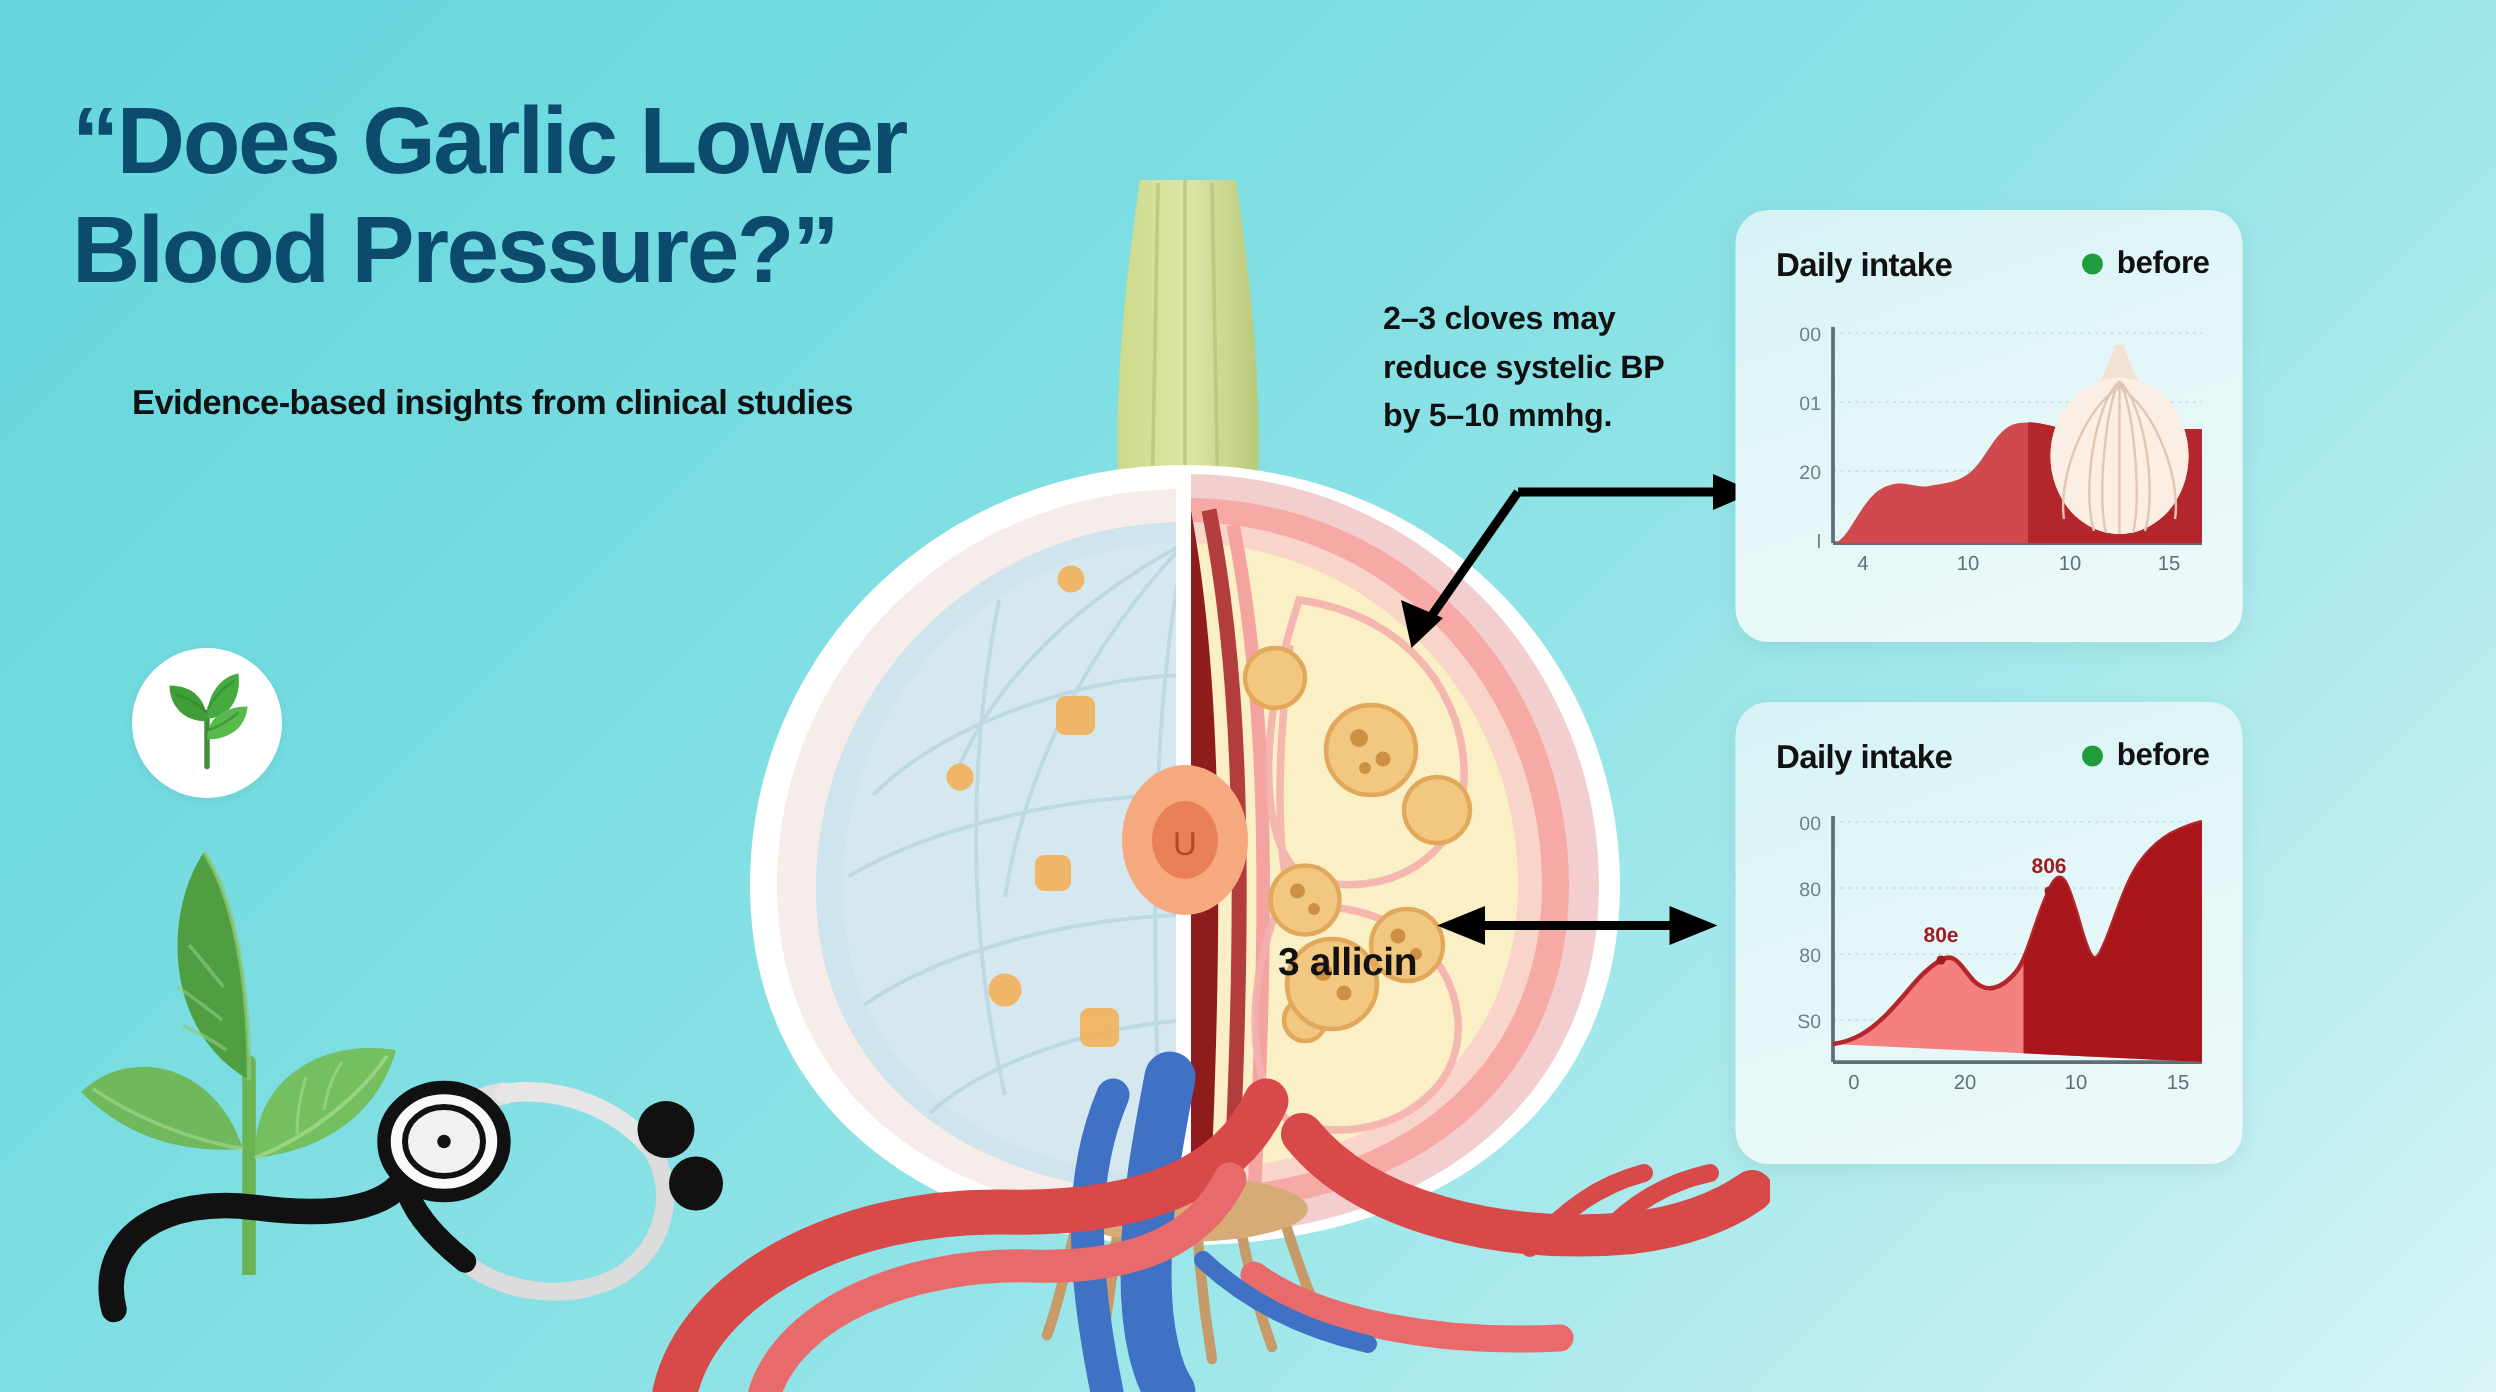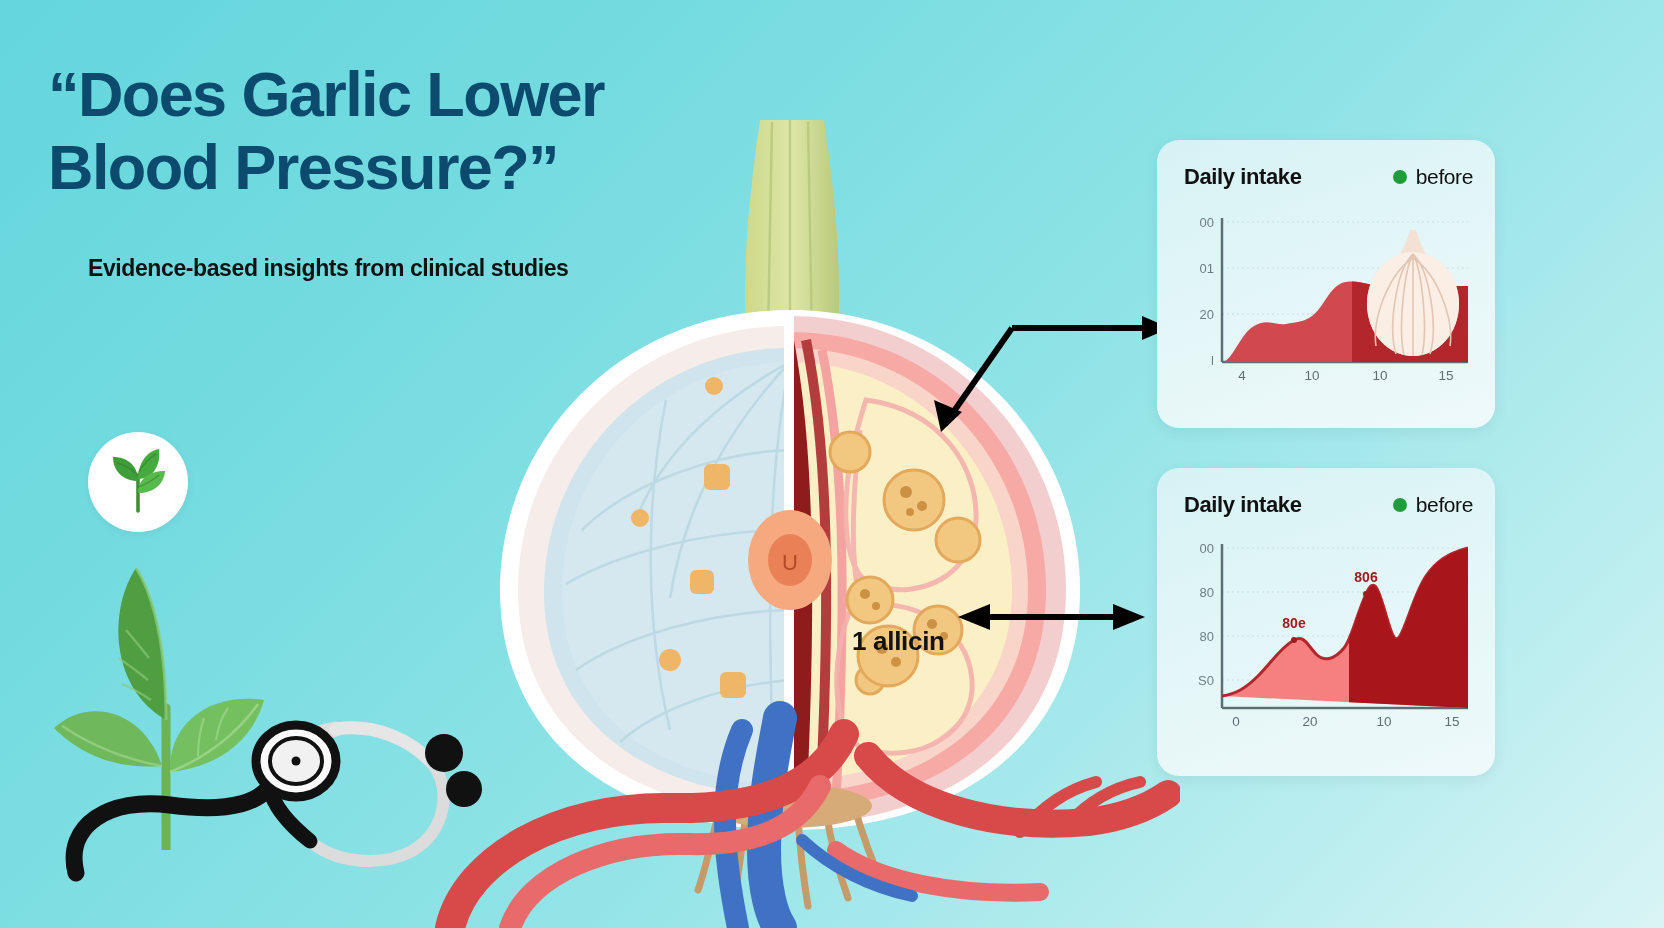--- a/index.html
+++ b/index.html
@@ -55,26 +55,26 @@
     position:absolute;border-radius:22px;
     background:linear-gradient(160deg,#d6f2f5 0%,#e3f6f7 45%,#eef9fa 100%);
     box-shadow:0 4px 14px rgba(20,60,70,.08);
     overflow:hidden;
   }
   #card1{left:1157px;top:140px;width:338px;height:288px;}
   #card2{left:1157px;top:468px;width:338px;height:308px;}
 
   .card-head{
     position:absolute;left:27px;top:24px;right:22px;
-    display:flex;align-items:center;justify-content:space-between;
+    display:flex;align-items:flex-start;justify-content:space-between;
   }
   .card-title{font-size:22px;font-weight:800;color:#111;letter-spacing:-0.4px;}
   .legend{display:flex;align-items:center;gap:9px;}
   .legend-dot{width:14px;height:14px;border-radius:50%;background:#1f9d3d;display:block;}
-  .legend-label{font-size:21px;font-weight:400;color:#111;letter-spacing:-0.4px;}
+  .legend-label{font-size:21px;font-weight:700;color:#111;letter-spacing:-0.4px;}
 
   .plot{position:absolute;}
   #plot1{left:27px;top:68px;width:284px;height:180px;}
   #plot2{left:27px;top:68px;width:284px;height:200px;}
 
   .tick{font-size:13px;fill:#6d7f83;font-family:"Liberation Sans",sans-serif;}
   .xtick{font-size:13.5px;fill:#5d7074;font-family:"Liberation Sans",sans-serif;}
   .ptlabel{font-size:14px;font-weight:700;fill:#9b1d20;font-family:"Liberation Sans",sans-serif;}
 </style>
 </head>
@@ -243,21 +243,22 @@
       <polygon points="941,432 934,400 962,412" fill="#000"></polygon>
     </g>
 
     <g>
       <path d="M968 617 L1137 617" stroke="#000" stroke-width="6" fill="none"></path>
       <polygon points="958,617 990,604 990,630" fill="#000"></polygon>
       <polygon points="1145,617 1113,604 1113,630" fill="#000"></polygon>
     </g>
   </svg>
 
-  <div class="ann-allicin">1 allicin</div>
+  <div class="ann-dose">2–3 cloves may reduce systelic BP by 5–10 mmhg.</div>
+  <div class="ann-allicin">3 allicin</div>
 
   <div class="card" id="card1">
     <div class="card-head">
       <span class="card-title">Daily intake</span>
       <span class="legend">
         <span class="legend-dot" style="background: rgb(31, 157, 61);"></span>
         <span class="legend-label">before</span>
       </span>
     </div>
     <svg class="plot" id="plot1" viewBox="0 0 284 180">

